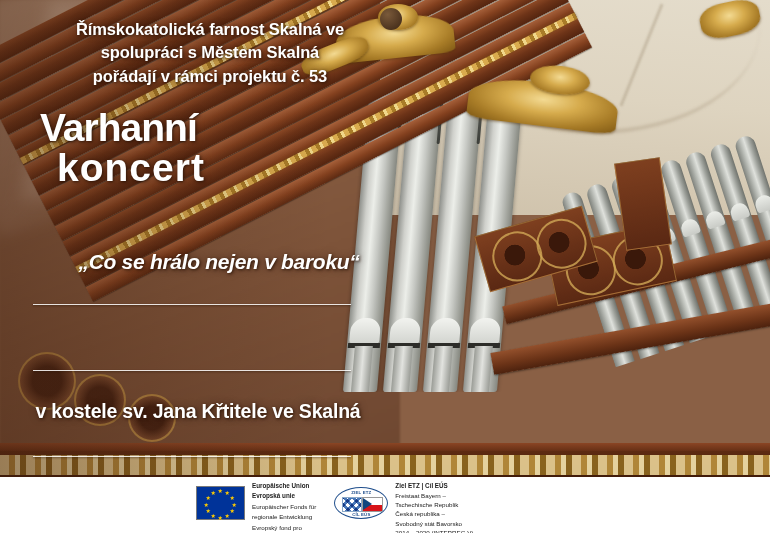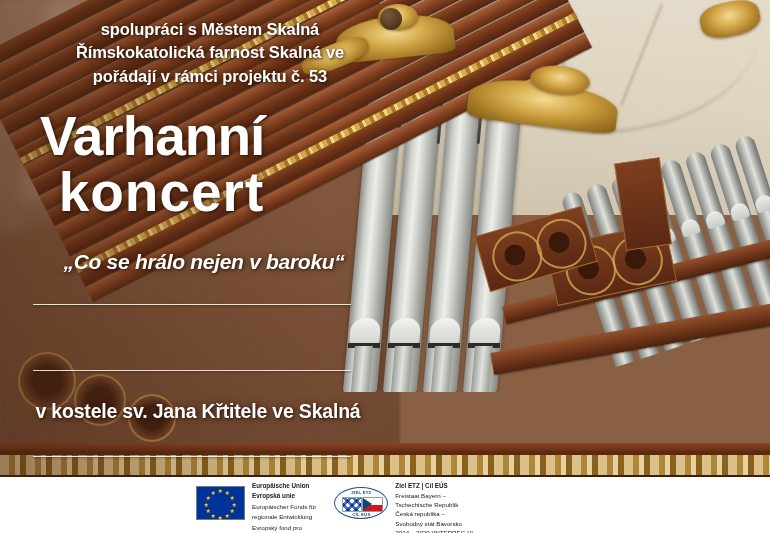--- a/index.html
+++ b/index.html
@@ -104,24 +104,24 @@
 
   .dark-veil{position:absolute;left:0;top:0;width:330px;height:477px;
         background:linear-gradient(90deg,rgba(62,30,14,.42) 0%,rgba(62,30,14,.18) 55%,rgba(62,30,14,0) 100%);}
 
   
   .txt{position:absolute;color:#fff;text-shadow:1px 1px 3px rgba(40,18,6,.85),0 0 8px rgba(40,18,6,.45);}
 
   .head{top:18px;left:0;width:420px;text-align:center;
         font-size:16.5px;font-weight:bold;line-height:1.42;letter-spacing:-.1px;}
 
-  .title{left:40px;top:108px;font-size:55px;font-weight:bold;line-height:1.02;letter-spacing:-1px;}
+  .title{left:40px;top:108px;font-size:39px;font-weight:bold;line-height:1.02;letter-spacing:-1px;}
   .title .l2{margin-left:17px;display:block;letter-spacing:1px;text-align:right;}
 
-  .subtitle{left:29px;top:250px;width:350px;text-align:center;
+  .subtitle{left:44px;top:250px;width:350px;text-align:center;
         font-size:21px;font-weight:bold;font-style:italic;letter-spacing:-.3px;}
 
   .rule{position:absolute;height:1px;background:rgba(255,255,255,.85);
         box-shadow:0 1px 2px rgba(40,18,6,.6);}
   .rule-1{left:33px;top:304px;width:318px;}
   .rule-2{left:33px;top:370px;width:318px;}
   .rule-3{left:33px;top:456px;width:318px;}
 
   .performer{left:26px;top:327px;width:350px;text-align:center;
         font-size:19px;font-weight:bold;letter-spacing:-.2px;}
@@ -278,22 +278,22 @@
     <div class="crown" style="left:700px;top:2px;width:60px;height:34px;border-radius:40%;transform:rotate(-12deg);"></div>
     <div class="crown" style="left:300px;top:44px;width:70px;height:24px;border-radius:40%;transform:rotate(-22deg);"></div>
 
     <div class="frieze-top"></div>
     <div class="frieze"></div>
     <div class="frieze-gold"></div>
 
     <div class="dark-veil"></div>
 
     <div class="txt head">
+      <div>Římskokatolická farnost Skalná ve</div>
       <div>spolupráci s Městem Skalná</div>
-      <div>Římskokatolická farnost Skalná ve</div>
       <div>pořádají v rámci projektu č. 53</div>
     </div>
 
     <div class="txt title">
       <span>Varhanní</span>
       <span class="l2">koncert</span>
     </div>
 
     <div class="txt subtitle">„Co se hrálo nejen v baroku“</div>
 

